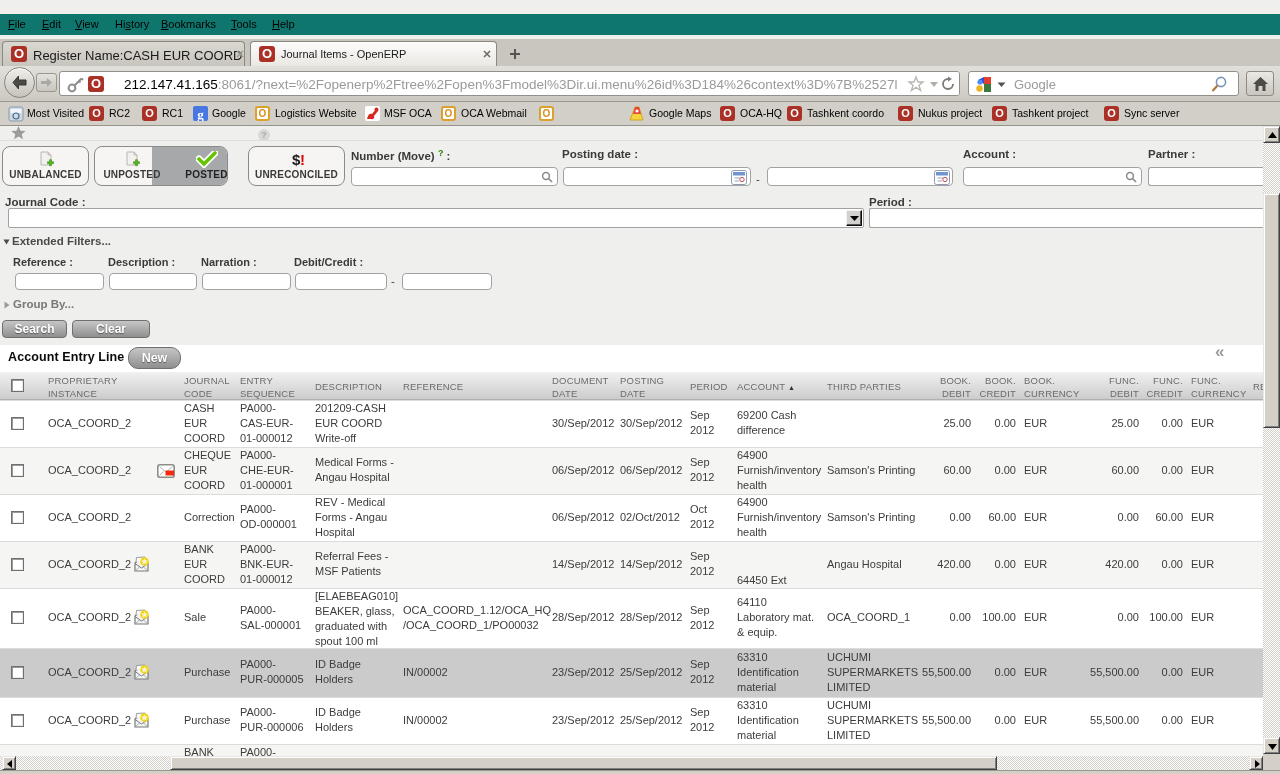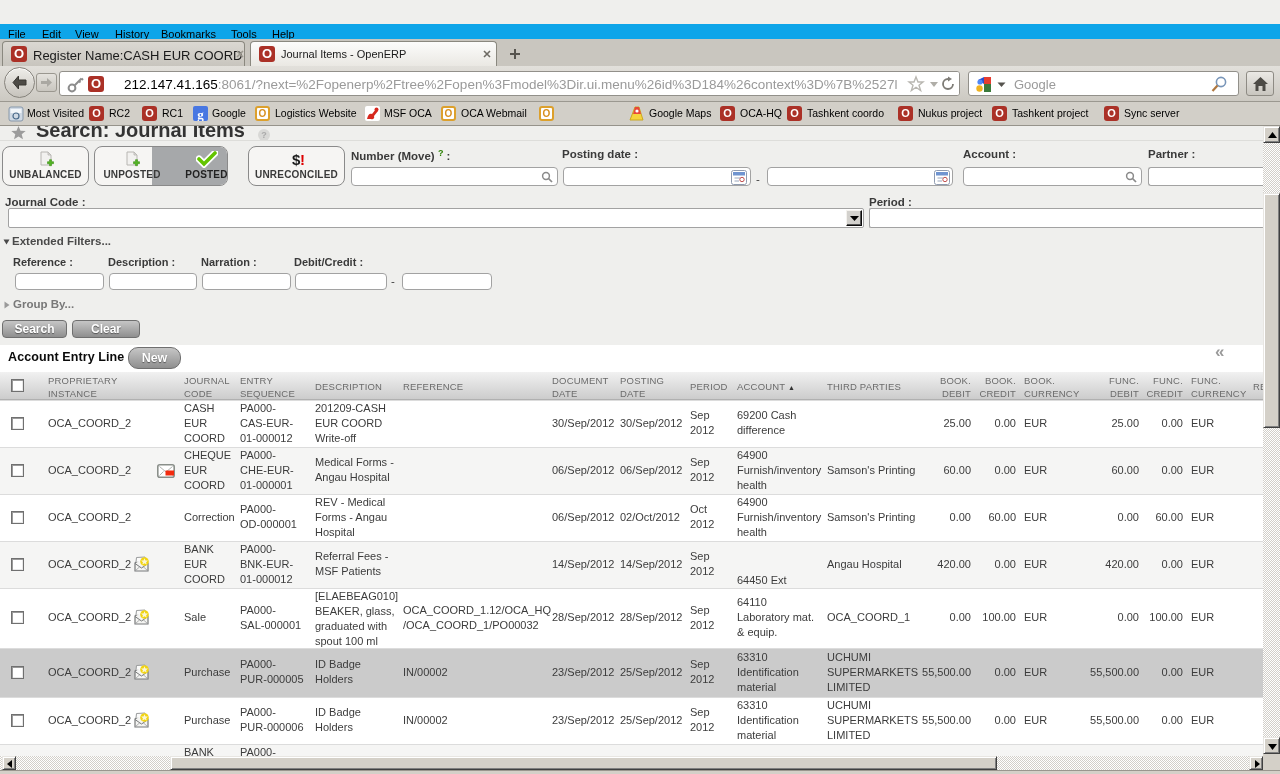--- a/index.html
+++ b/index.html
@@ -10,21 +10,21 @@
 svg { display:block; }
 
 
 #titlebar { position:absolute; left:0; top:0; width:1280px; height:18px;
   background:linear-gradient(to right,#0a1e72 0%,#0c2c8d 25%,#1a74cd 55%,#1b79d6 100%); }
 #titletext { position:absolute; left:21px; top:2px; font-size:11.5px; font-weight:bold; color:#fff; letter-spacing:0.3px; }
 .winbtn { position:absolute; top:2px; width:16px; height:14px; background:#d4d0c8;
   border:1px solid; border-color:#e8e6e2 #404040 #404040 #e8e6e2; box-shadow:inset 1px 1px 0 #fff, inset -1px -1px 0 #808080; }
 
 
-#menubar { position:absolute; left:0; top:24px; width:1280px; height:21px; background:#0ea5e9; }
+#menubar { position:absolute; left:0; top:14px; width:1280px; height:21px; background:#0f766e; }
 .menuitem { position:absolute; top:4px; font-size:11px; color:#000; }
 .menuitem u { text-decoration:underline; }
 
 
 #tabbar { position:absolute; left:0; top:39px; width:1280px; height:27px; background:#c9c6bf; }
 .tab { position:absolute; top:2px; height:25px; border:1px solid #8a887f; border-bottom:none;
   border-radius:4px 4px 0 0; font-size:11px; color:#1a1a1a; overflow:hidden; white-space:nowrap; }
 #tab1 { left:2px; width:243px; background:linear-gradient(#dbd8d2,#c8c5be); }
 #tab2 { left:250px; width:247px; background:linear-gradient(#fcfcfb,#eae8e3); }
 .tabclose { position:absolute; top:6px; width:12px; height:12px; }
@@ -209,21 +209,20 @@
       <div class="bk" style="left:1012px;">Tashkent project</div>
     <div class="bo" style="left:1104px;">O</div>
       <div class="bk" style="left:1124px;">Sync server</div>
   </div>
 
   <div id="content">
     <div id="whitepanel"></div>
     <svg class="abs" style="left:11px; top:0px;" width="15" height="14" viewBox="0 0 15 14">
       <path d="M7.5 0 L9.5 4.7 L14.7 5 L10.7 8.3 L12 13.3 L7.5 10.5 L3 13.3 L4.3 8.3 L0.3 5 L5.5 4.7 Z" fill="#9c9c9c"></path>
     </svg>
-    <div id="searchtitle">Search: Journal Items</div>
     <div class="abs" style="left:258px; top:3px; width:12px; height:12px; border-radius:50%; background:#d8d8d6; color:#aaa; font-size:9px; font-weight:bold; text-align:center; line-height:12px;">?</div>
     <div class="abs" style="left:0; top:14px; width:1263px; height:1px; background:#ddddda;"></div>
 
     <div class="fbtn" style="left:2px; width:87px;">
       <div class="ficon">
           <svg width="16" height="17" viewBox="0 0 16 17">
         <path d="M3 1 L10 1 L13 4 L13 14 L3 14 Z" fill="#f2f1ef" stroke="#b8b6b2"></path>
         <path d="M10 1 L10 4 L13 4 Z" fill="#dddbd7" stroke="#b8b6b2" stroke-width="0.8"></path>
         <path d="M11.5 8.7 L13.5 8.7 L13.5 10.7 L15.5 10.7 L15.5 12.7 L13.5 12.7 L13.5 14.7 L11.5 14.7 L11.5 12.7 L9.5 12.7 L9.5 10.7 L11.5 10.7 Z" fill="#52b522" stroke="#3f8f1a" stroke-width="0.6"></path>
       </svg>
@@ -317,21 +316,21 @@
     <div class="rinput" style="left:295px; top:147px; width:92px; height:17px;"></div>
     <div class="formlabel" style="left:391px; top:149px; font-weight:normal;">-</div>
     <div class="rinput" style="left:402px; top:147px; width:90px; height:17px;"></div>
 
     <svg class="abs" style="left:4px; top:175px;" width="6" height="8" viewBox="0 0 6 8">
         <path d="M0.5 0.5 L5.5 4 L0.5 7.5 Z" fill="#9a9a9a"></path>
       </svg>
     <div class="formlabel" style="left:13px; top:172px; font-size:11.5px; color:#787878;">Group By...</div>
 
     <div class="gbtn" style="left:2px; top:194px; width:65px; height:18px; line-height:16px;">Search</div>
-    <div class="gbtn" style="left:72px; top:194px; width:68px; height:18px; line-height:16px;">Clear</div>
+    <div class="gbtn" style="left:72px; top:194px; width:78px; height:18px; line-height:16px;">Clear</div>
 
     <div class="formlabel" style="left:8px; top:224px; font-size:12.5px; color:#0a0a0a; letter-spacing:0.1px;">Account Entry Line</div>
     <div class="gbtn" style="left:128px; top:221px; width:53px; height:22px; line-height:20px; border-radius:10px; font-size:12.5px;">New</div>
     <div style="position:absolute; left:1215px; top:216px; color:#9a9a9a; font-size:17px; font-weight:bold;">«</div>
     <div id="thead" style="position:absolute; left:0; top:246px; width:1263px; height:28px;
       background:linear-gradient(#f1f1f1,#cccccc); border-bottom:1px solid #b0b0b0;">
       <div class="cb" style="position:absolute; left:11px; top:7px;"></div>
       <div class="hdrcell" style="left:48px; top:2px;">PROPRIETARY<br>INSTANCE</div>
       <div class="hdrcell" style="left:184px; top:2px;">JOURNAL<br>CODE</div>
       <div class="hdrcell" style="left:240px; top:2px;">ENTRY<br>SEQUENCE</div>

